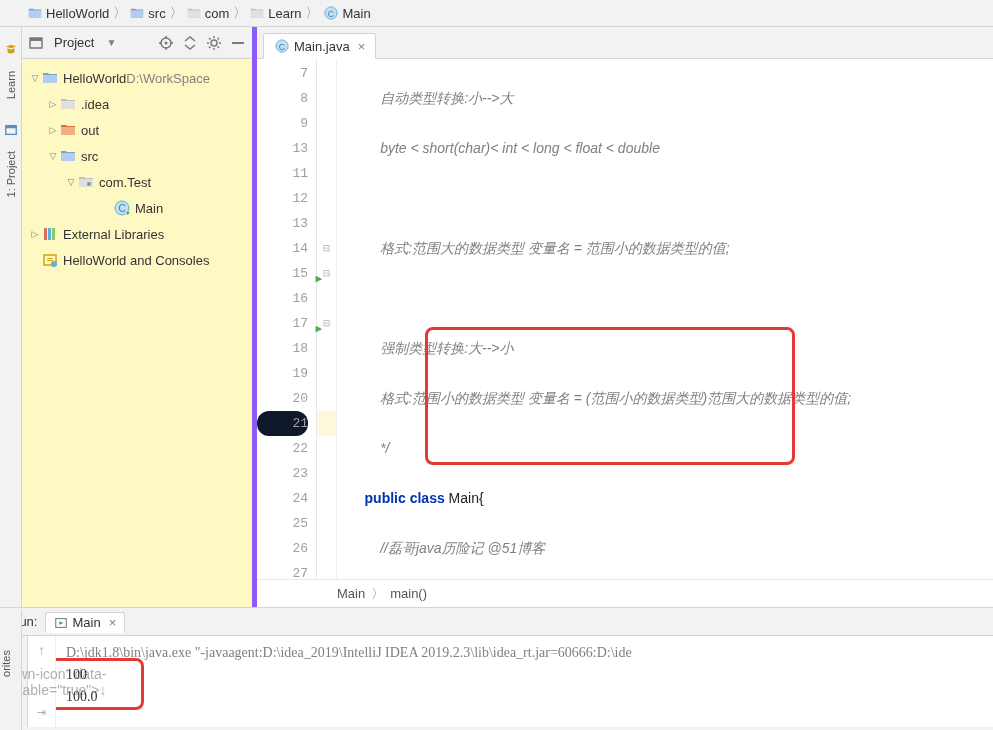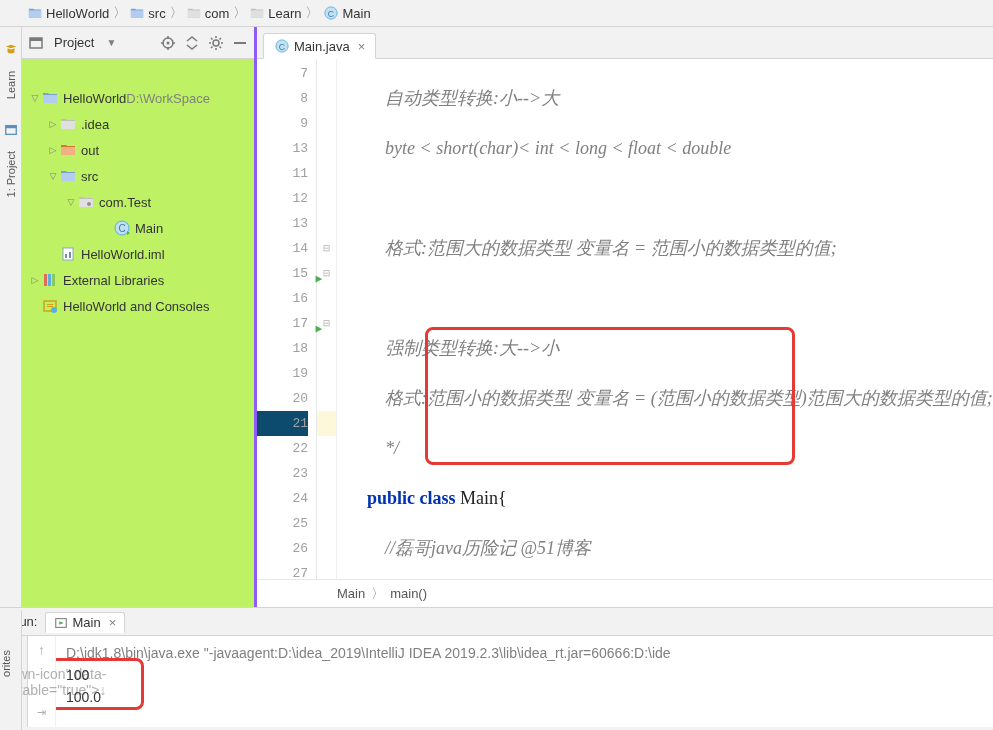--- a/index.html
+++ b/index.html
@@ -44,25 +44,24 @@
     writing-mode: vertical-rl;
     transform: rotate(180deg);
     font-size: 11px;
     margin: 8px 0;
     color: #555;
     cursor: pointer;
   }
   .vtab-icon { width:14px; height:14px; margin:6px 0; }
   .project-panel {
     width: 235px;
-    background: #bef264;
-    border-right: 3px solid #8b5cf6;
+    background: #fef9c3;
+    border-right: 5px solid #8b5cf6;
     display: flex;
     flex-direction: column;
-    gap: 20px;
   }
   .project-toolbar {
     height: 32px;
     background: #f2f2f2;
     border-bottom: 1px solid #d4d4d4;
     display: flex;
     align-items: center;
     padding: 0 6px;
     gap: 8px;
   }
@@ -135,37 +134,37 @@
     border-right: 1px solid #e8e8e8;
     font-family: "Consolas","Courier New",monospace;
     font-size: 13px;
     color: #a0a0a0;
     text-align: right;
     padding-right: 8px;
     padding-top: 2px;
     line-height: 25px;
   }
   .gutter-row { height: 25px; position: relative; }
-  .gutter-row.hl { background: #0c4a6e; }
+  .gutter-row.hl { background: #0f172a; border-radius: 12px; }
   .run-mark {
     position:absolute; right:-14px; top:6px; color:#4caf50; font-size:11px;
   }
   .fold-col {
     width: 20px;
     background:#fff;
     border-right:1px solid #f0f0f0;
     line-height:25px;
     padding-top:2px;
   }
   .fold-row {height:25px; display:flex; align-items:center; justify-content:center; color:#b0b0b0; font-size:9px;}
   .fold-row.hl{background:#fcf8d9;}
   .code-body {
     flex: 1;
-    font-family: Liberation Serif, serif;
-    font-size: 18px;
+    font-family: Liberation Sans, sans-serif;
+    font-size: 14px;
     padding-top: 2px;
     line-height: 25px;
     white-space: pre;
     color: #222;
     overflow: hidden;
     position: relative;
   }
   .code-line { height: 25px; padding-left: 12px; position:relative; }
   .kw { color:#0033b3; font-weight: bold; }
   .cm { color:#808080; font-style: italic; }
@@ -237,21 +236,21 @@
     display:flex;
     flex-direction:column;
     align-items:center;
     padding-top:6px;
     gap:8px;
     color:#b0b0b0;
     font-size:14px;
   }
   .run-output {
     flex:1;
-    font-family:Liberation Sans, sans-serif;
+    font-family:Liberation Serif, serif;
     font-size:14px;
     padding:6px 10px;
     line-height:22px;
     position:relative;
     white-space: nowrap;
     overflow: hidden;
   }
   .out-gray { color:#808080; }
   .red-box-small {
     position:absolute;
@@ -437,31 +436,20 @@
         <span class="tree-arrow"></span>
         <span class="tree-icon">
             <svg viewBox="0 0 16 16" width="16" height="16">
               <circle cx="8" cy="8" r="7" fill="#c3e0f0" stroke="#5ab0de"></circle>
               <text x="8" y="12" font-size="10" text-anchor="middle" fill="#3a7db0" font-family="Arial">C</text>
               <polygon points="13,11 16,13 13,15" fill="#4caf50"></polygon>
             </svg>
           </span>
         <span class="tree-label">Main</span>
       </div>
-      <div class="tree-row indent-1">
-        <span class="tree-arrow"></span>
-        <span class="tree-icon">
-            <svg viewBox="0 0 16 16" width="16" height="16">
-              <rect x="3" y="2" width="10" height="12" fill="#fff" stroke="#90a4c8"></rect>
-              <rect x="5" y="8" width="2" height="4" fill="#6b8eb8"></rect>
-              <rect x="9" y="6" width="2" height="6" fill="#6b8eb8"></rect>
-            </svg>
-          </span>
-        <span class="tree-label">HelloWorld.iml</span>
-      </div>
       <div class="tree-row indent-0">
         <span class="tree-arrow">▷</span>
         <span class="tree-icon">
             <svg viewBox="0 0 16 16" width="16" height="16">
               <rect x="2" y="2" width="3" height="12" fill="#e06c5c"></rect>
               <rect x="6" y="2" width="3" height="12" fill="#5cb0e0"></rect>
               <rect x="10" y="2" width="3" height="12" fill="#8cc963"></rect>
             </svg>
           </span>
         <span class="tree-label">External Libraries</span>

